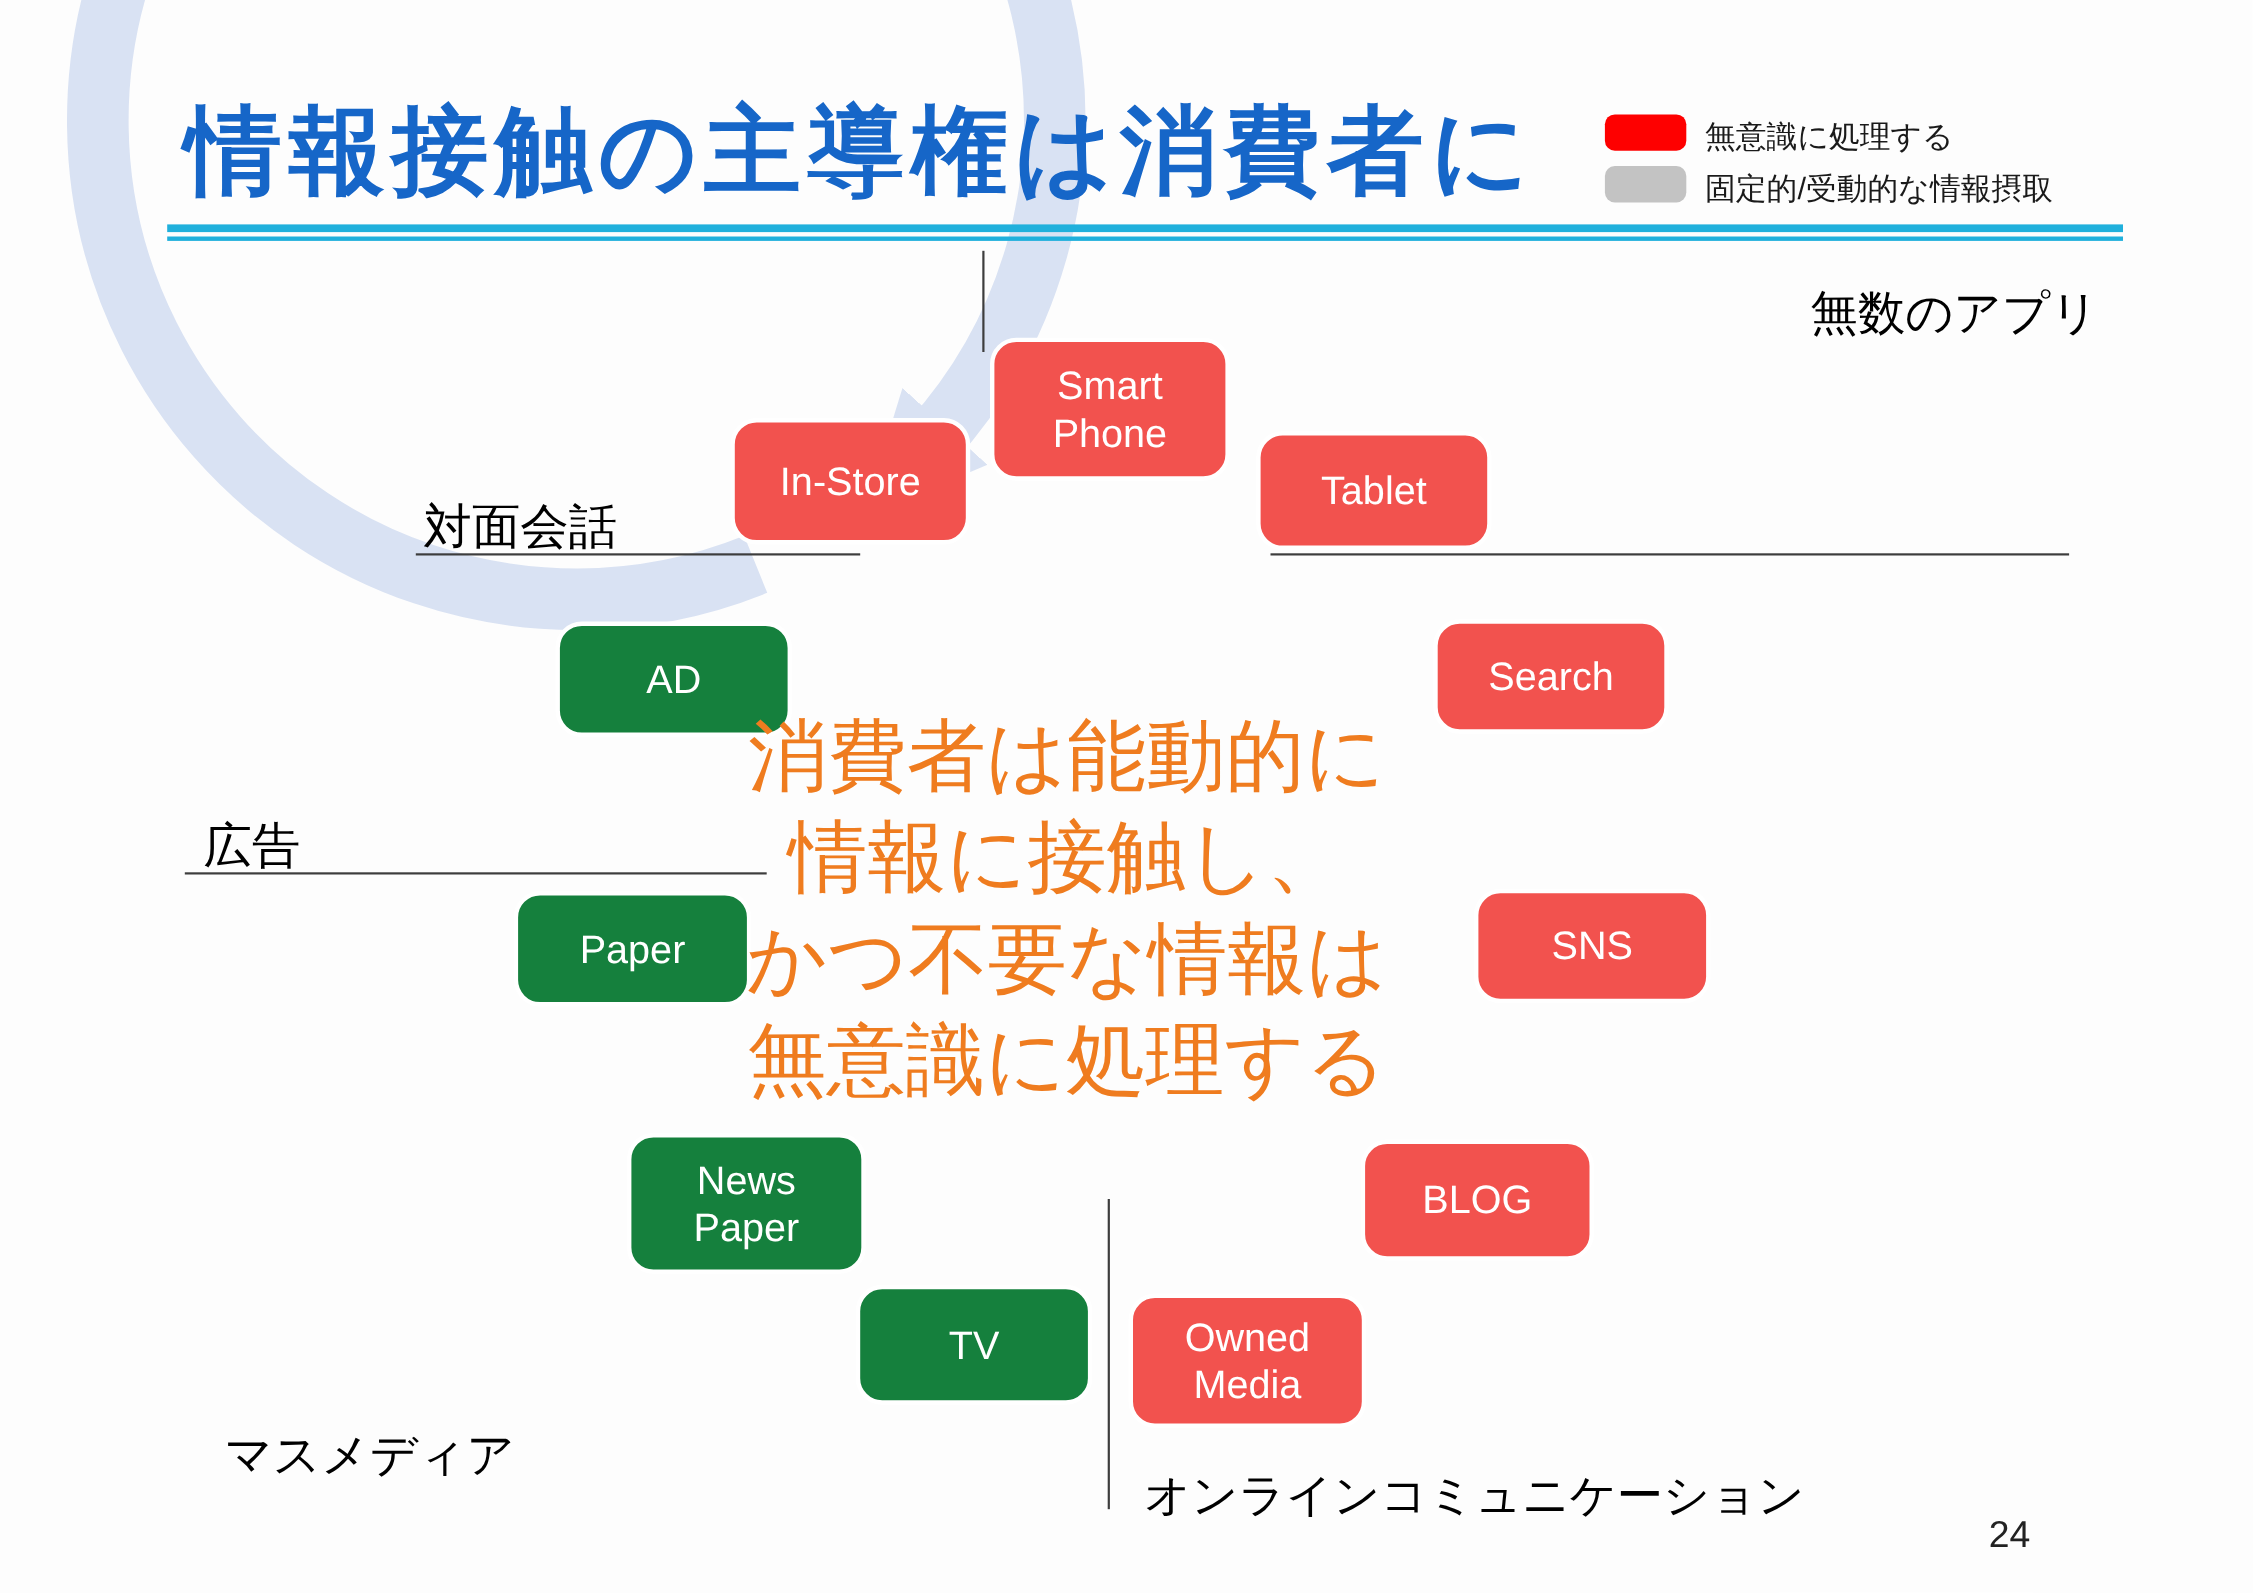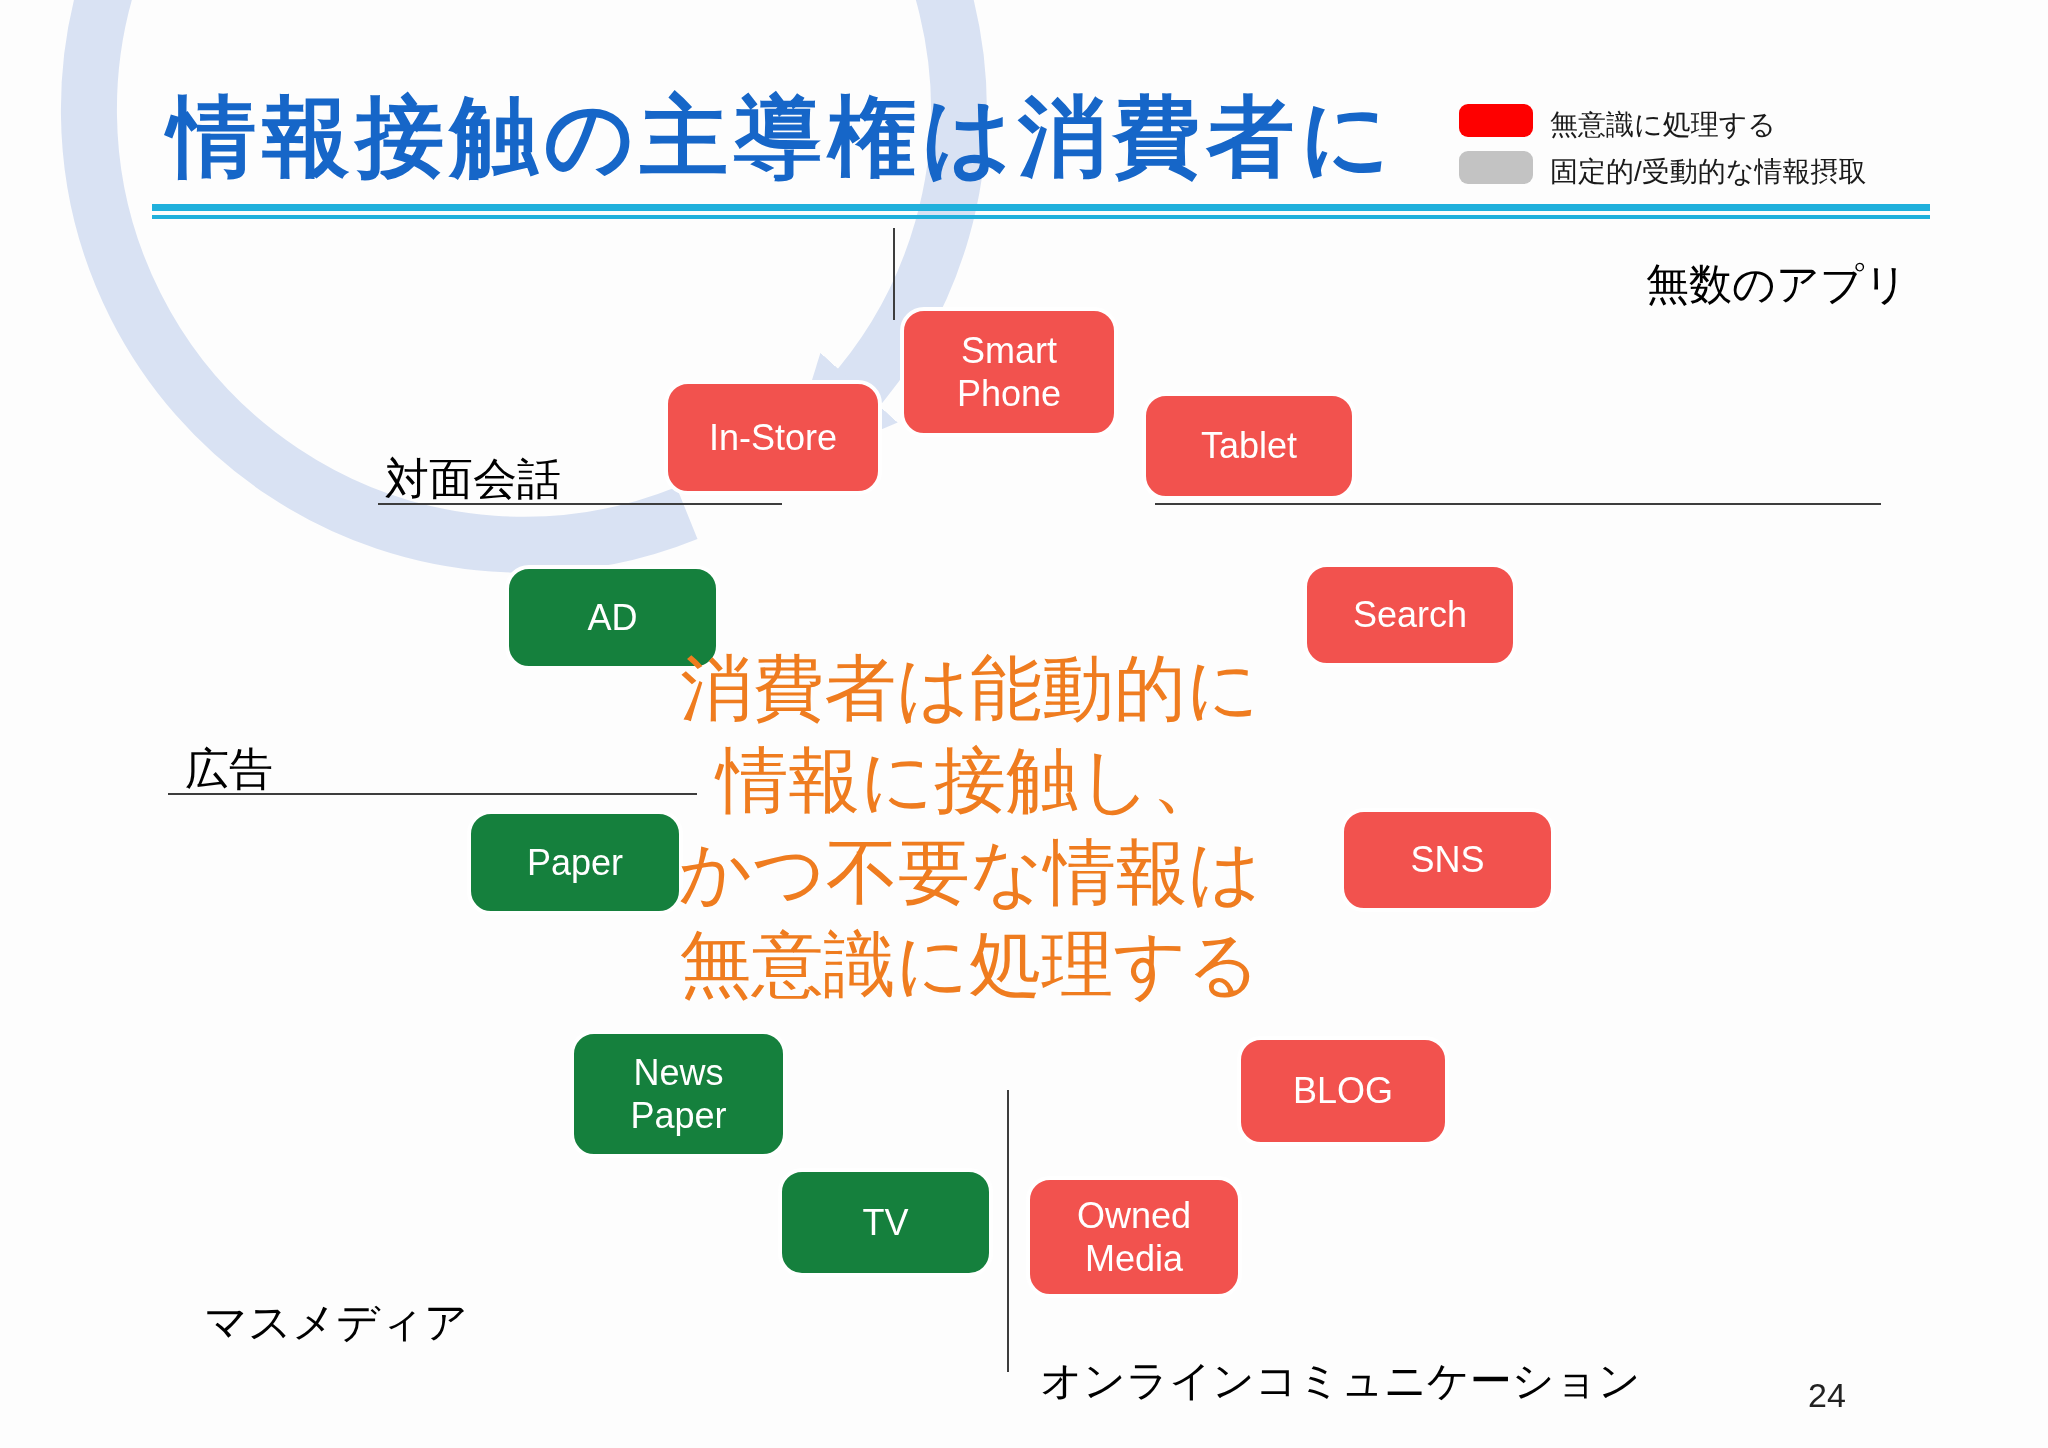--- a/index.html
+++ b/index.html
@@ -52,21 +52,21 @@
   
   #center-message{position:absolute;left:600px;top:642px;width:740px;text-align:center;
         font-size:72px;line-height:1.28;color:#EF7C1F;white-space:pre-line;font-weight:500;}
 
   
   .annotation{position:absolute;color:#000000;white-space:nowrap;}
   #label-apps{left:1646px;top:256px;font-size:43px;}
   #label-face{left:385px;top:450px;font-size:44px;}
   #label-ad{left:185px;top:740px;font-size:44px;}
   #label-mass{left:204px;top:1294px;font-size:43px;}
-  #label-online{left:1040px;top:1332px;font-size:42px;margin-top:21px;}
+  #label-online{left:1040px;top:1332px;font-size:42px;}
 
   #page-number{position:absolute;left:1808px;top:1376px;font-size:34px;color:#222;}
 </style>
 </head>
 <body>
 
 <div id="slide">
 
   <svg id="ring" width="2048" height="1448" viewBox="0 0 2048 1448">
     <defs>

